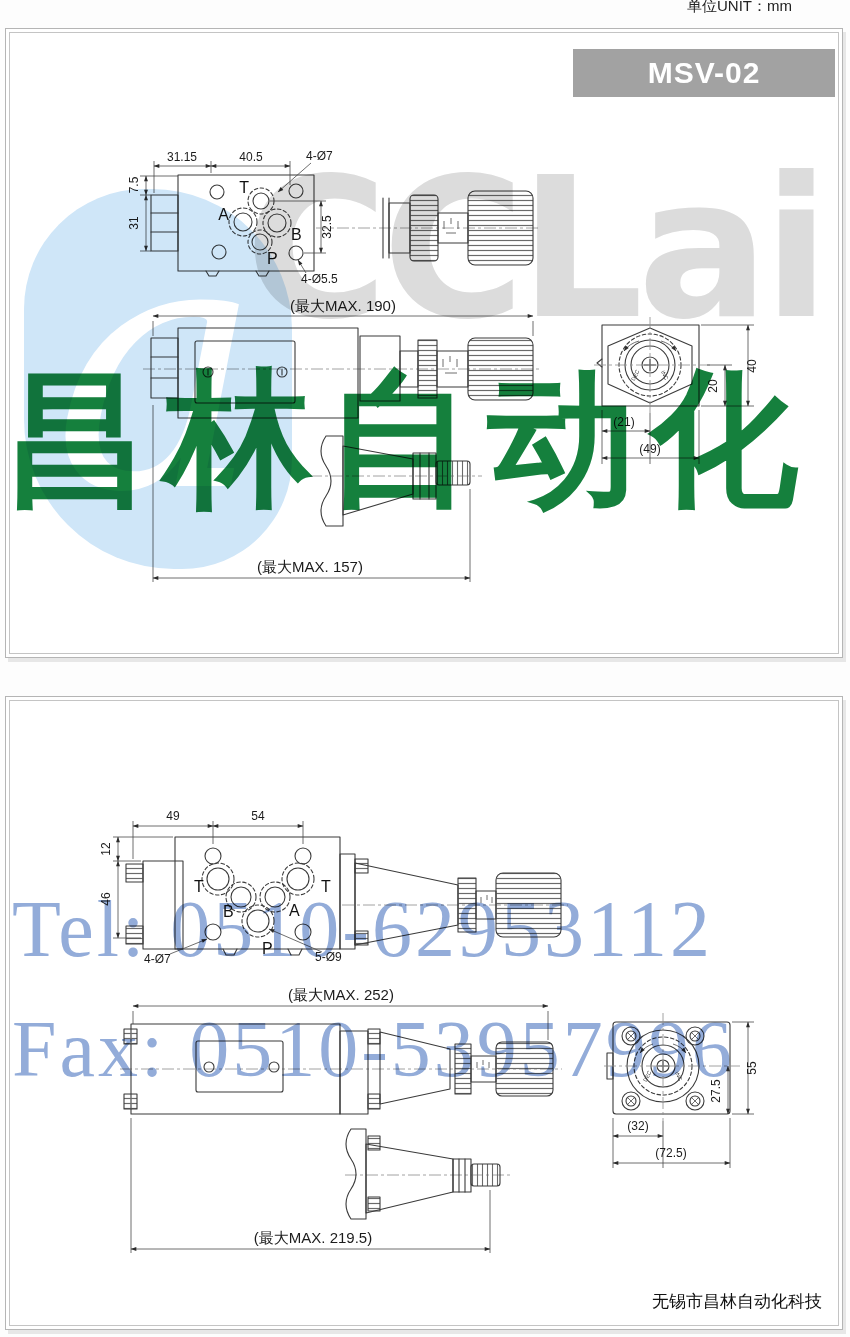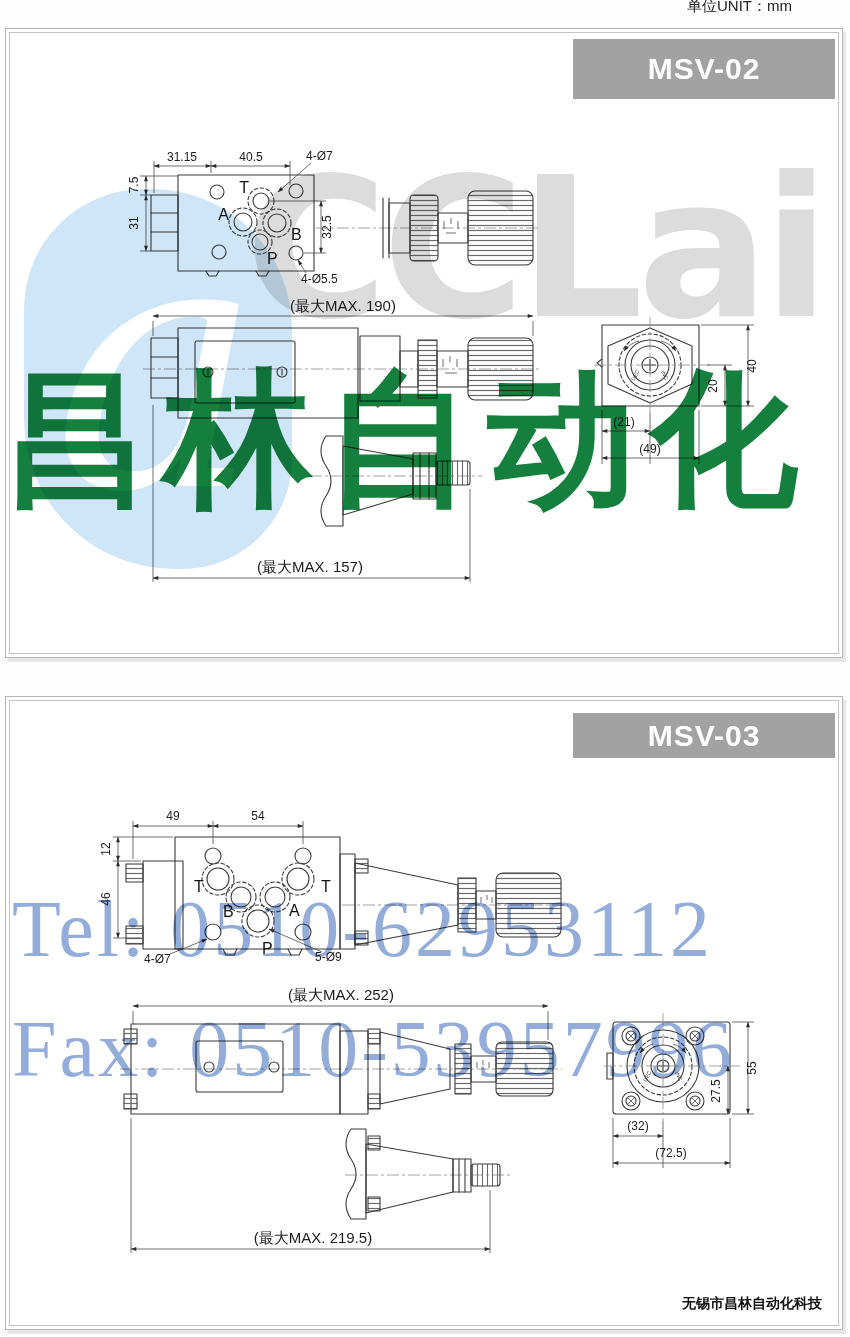--- a/index.html
+++ b/index.html
@@ -9,21 +9,21 @@
   }
   .unit-label{position:absolute;top:-3px;right:58px;font-size:15px;color:#222;z-index:6}
   .panel{
     position:absolute;left:5px;width:836px;border:1px solid #b5b5b5;background:#fff;
     box-shadow:3px 4px 0 rgba(120,120,120,.16);
   }
   #panel1{top:28px;height:628px}
   #panel2{top:696px;height:632px}
   .panel-inner{position:absolute;inset:3px;border:1px solid #c4c4c4;overflow:hidden;background:#fff}
   .model-header{
-    position:absolute;top:6px;right:3px;width:262px;height:60px;background:#a2a2a2;
+    position:absolute;top:16px;right:3px;width:262px;height:48px;background:#a2a2a2;
     color:#fff;font-size:30px;font-weight:bold;letter-spacing:1px;
     display:flex;align-items:center;justify-content:center;z-index:3;
   }
   #panel2 .model-header{top:12px;height:45px}
   svg.draw{position:absolute;left:0;top:0;z-index:1}
   
   .s{stroke:#3b3b3b;stroke-width:1.1;fill:none;stroke-linejoin:round;stroke-linecap:round}
   .m{stroke:#4a4a4a;stroke-width:.8;fill:none}
   .c{stroke:#8a8a8a;stroke-width:.8;fill:none;stroke-dasharray:12 3 3 3}
   .h{stroke-dasharray:3.5 2.5}
@@ -45,21 +45,21 @@
   .wm-cn{
     left:-8px;top:332px;font-family:"DejaVu Sans",sans-serif;font-weight:bold;
     font-size:148px;letter-spacing:14px;color:#15803d;line-height:1;
   }
   .wm-tel,.wm-fax{
     left:2px;width:100%;font-family:"Liberation Serif",serif;
     font-size:80px;letter-spacing:3px;color:#93acd9;line-height:1;
   }
   .wm-tel{top:188px}
   .wm-fax{top:308px}
-  .company{position:absolute;right:16px;bottom:12px;font-size:14px;font-weight:bold;color:#111;z-index:4}
+  .company{position:absolute;right:16px;bottom:12px;font-size:17px;font-weight:normal;color:#111;z-index:4}
 </style>
 </head>
 <body>
 
 <div class="unit-label">单位UNIT：mm</div>
 
 <div class="panel" id="panel1">
   <div class="panel-inner">
 
     <div class="model-header">MSV-02</div>
@@ -199,21 +199,20 @@
       <span class="wm-a">a</span>
     </div>
     <div class="wm wm-cclair">CCLair</div>
     <div class="wm wm-cn">昌林自动化</div>
   </div>
 </div>
 
 <div class="panel" id="panel2">
   <div class="panel-inner">
 
-    <div class="model-header">MSV-03</div>
 
     <svg class="draw" width="830" height="630" viewBox="0 0 830 630">
       <defs>
         <marker id="a2" viewBox="0 0 10 10" refX="9.5" refY="5" markerWidth="9" markerHeight="7" orient="auto-start-reverse">
           <path d="M0,1.5 L10,5 L0,8.5 Z" fill="#2b2b2b"></path>
         </marker>
         <pattern id="k2" width="6" height="5" patternUnits="userSpaceOnUse">
           <path d="M0,2.5 H6" stroke="#6a6a6a" stroke-width="1.2"></path>
         </pattern>
         <pattern id="v2" width="5" height="6" patternUnits="userSpaceOnUse">

